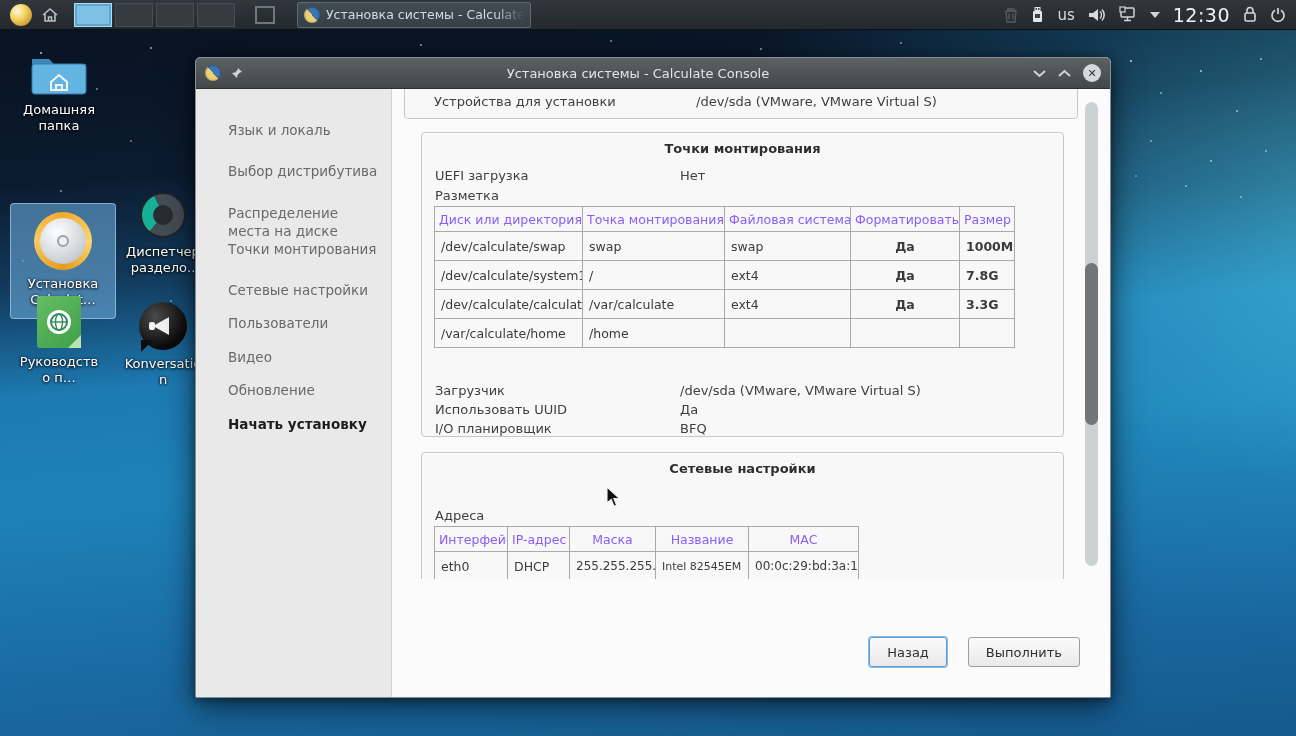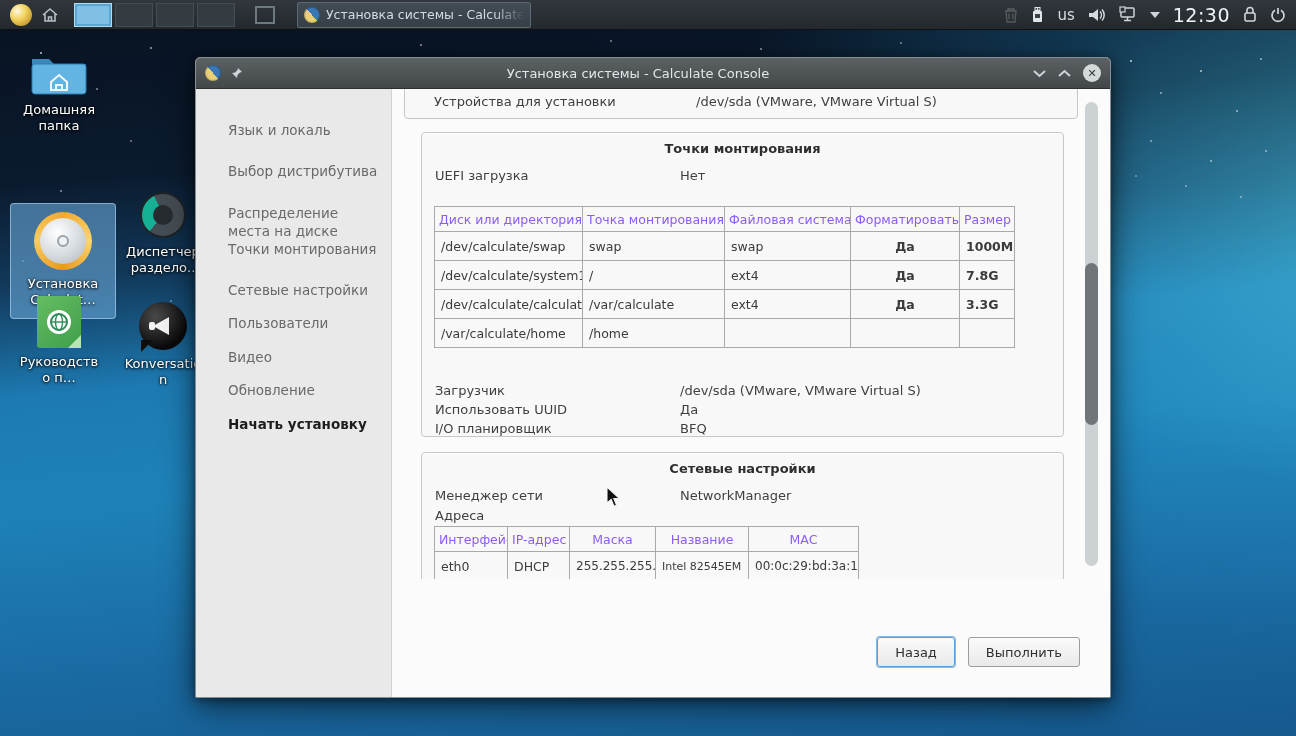--- a/index.html
+++ b/index.html
@@ -112,21 +112,21 @@
   table { border-collapse:collapse; table-layout:fixed; font-size:12.5px; color:#3b3b3b; }
   th, td { border:1px solid #a9a9a9; overflow:hidden; white-space:nowrap; }
   th { font-weight:normal; text-align:center; height:25px; padding:2px 4px; color:#8b5cf6; }
   td { height:29px; padding:2px 6px; text-align:left; }
   td.c-fmt { text-align:center; font-weight:bold; }
   td.c-size { font-weight:bold; }
   .scroll-track { position:absolute; left:693px; top:13px; width:13px; height:464px;
     background:#ccd1d4; border-radius:7px; }
   .scroll-handle { position:absolute; left:693px; top:174px; width:13px; height:162px;
     background:#6f7578; border-radius:7px; }
-  .btnrow { position:absolute; right:30px; bottom:30px; display:flex; gap:13px; }
+  .btnrow { position:absolute; right:30px; bottom:30px; display:flex; gap:21px; }
   .btn { height:30px; padding:0 17px; font-size:13px; color:#303030;
     background:linear-gradient(#fbfbfb,#e9e9e9); border:1px solid #9d9d9d; border-radius:3px;
     font-family:inherit; }
   .btn.focused { border-color:#5f9bd4; box-shadow:0 0 0 1px #8ab8e2; }
   .cursor { position:absolute; left:606px; top:486px; z-index:100; }
 </style>
 </head>
 <body>
 
 <div class="screen">
@@ -307,20 +307,21 @@
               <span class="fval" style="left:262px;">/dev/sda (VMware, VMware Virtual S)</span>
             </div>
           </div>
 
           <div class="gbox" style="top:43px; height:305px;">
             <div class="gb-title">Точки монтирования</div>
             <div class="frow" style="top:33px;">
               <span>UEFI загрузка</span>
               <span class="fval">Нет</span>
             </div>
+            <div class="frow" style="top:53px;">Разметка</div>
             <table style="position:absolute; left:12px; top:73px; width:580px;">
               <colgroup>
                   <col style="width:148px">
                   <col style="width:142px">
                   <col style="width:126px">
                   <col style="width:109px">
                   <col style="width:55px">
                 </colgroup>
               <tbody>
                   <tr>
@@ -369,24 +370,20 @@
               <span class="fval">Да</span>
             </div>
             <div class="frow" style="top:286px;">
               <span>I/O планировщик</span>
               <span class="fval">BFQ</span>
             </div>
           </div>
 
           <div class="gbox" style="top:363px; height:210px;">
             <div class="gb-title">Сетевые настройки</div>
-            <div class="frow" style="top:33px;">
-              <span>Менеджер сети</span>
-              <span class="fval">NetworkManager</span>
-            </div>
             <div class="frow" style="top:53px;">Адреса</div>
             <table style="position:absolute; left:12px; top:73px; width:424px;">
               <colgroup>
                   <col style="width:73px">
                   <col style="width:62px">
                   <col style="width:86px">
                   <col style="width:93px">
                   <col style="width:110px">
                 </colgroup>
               <tbody>

